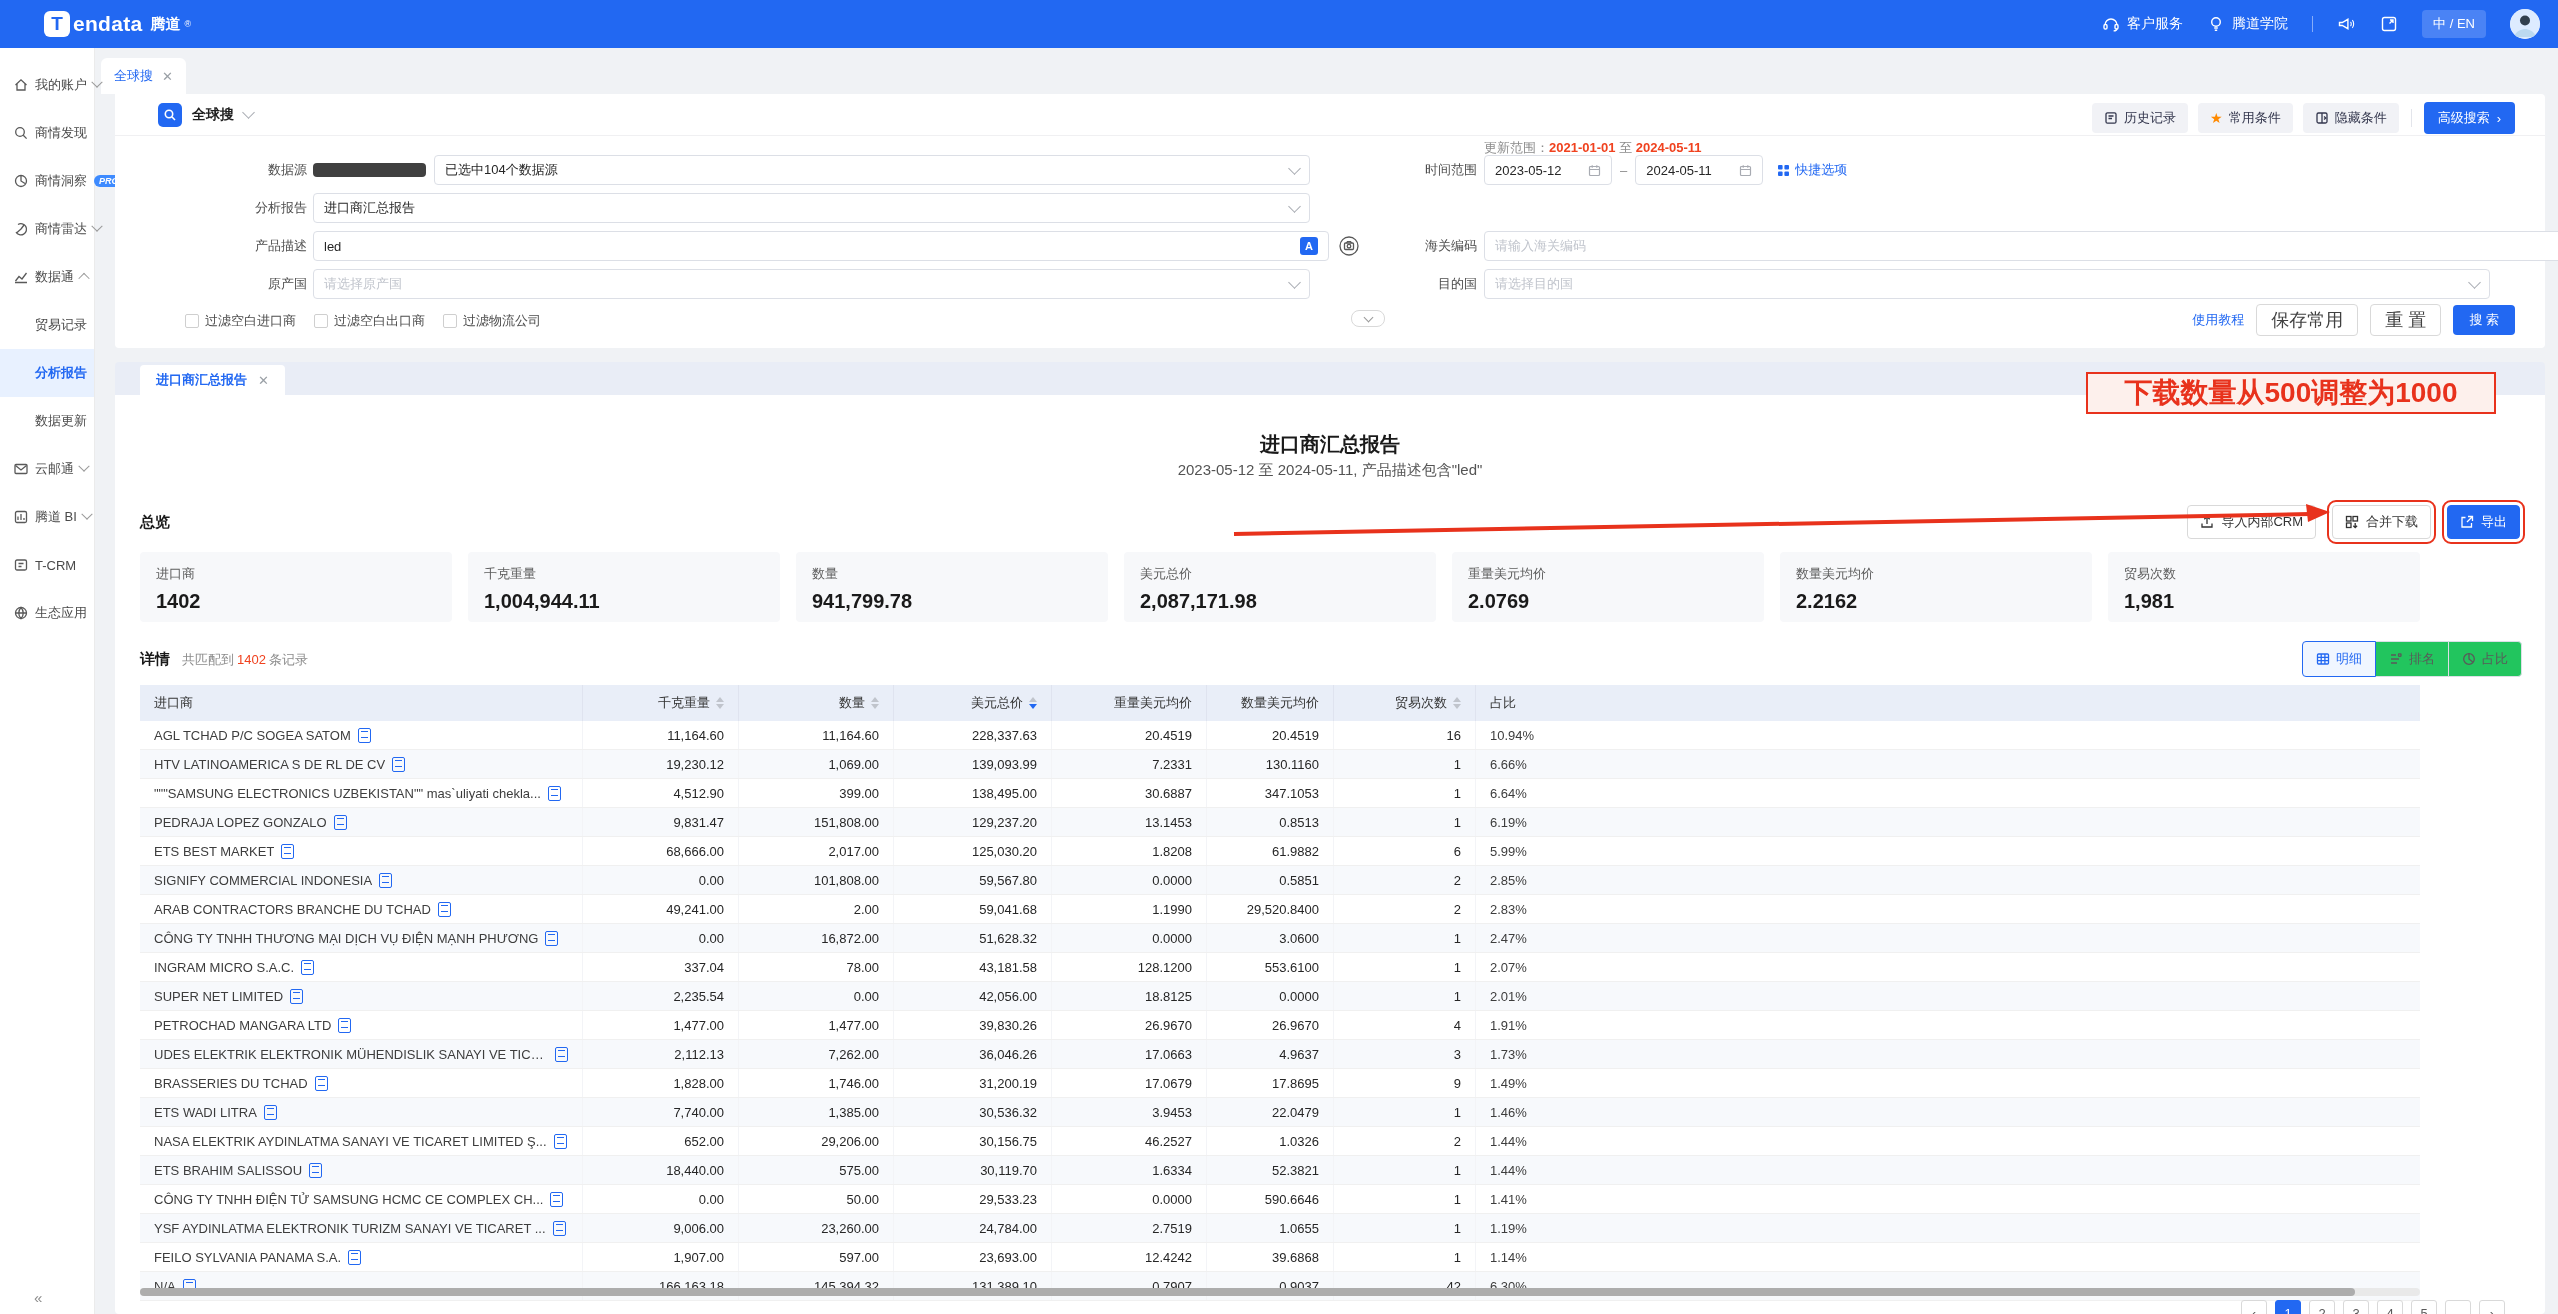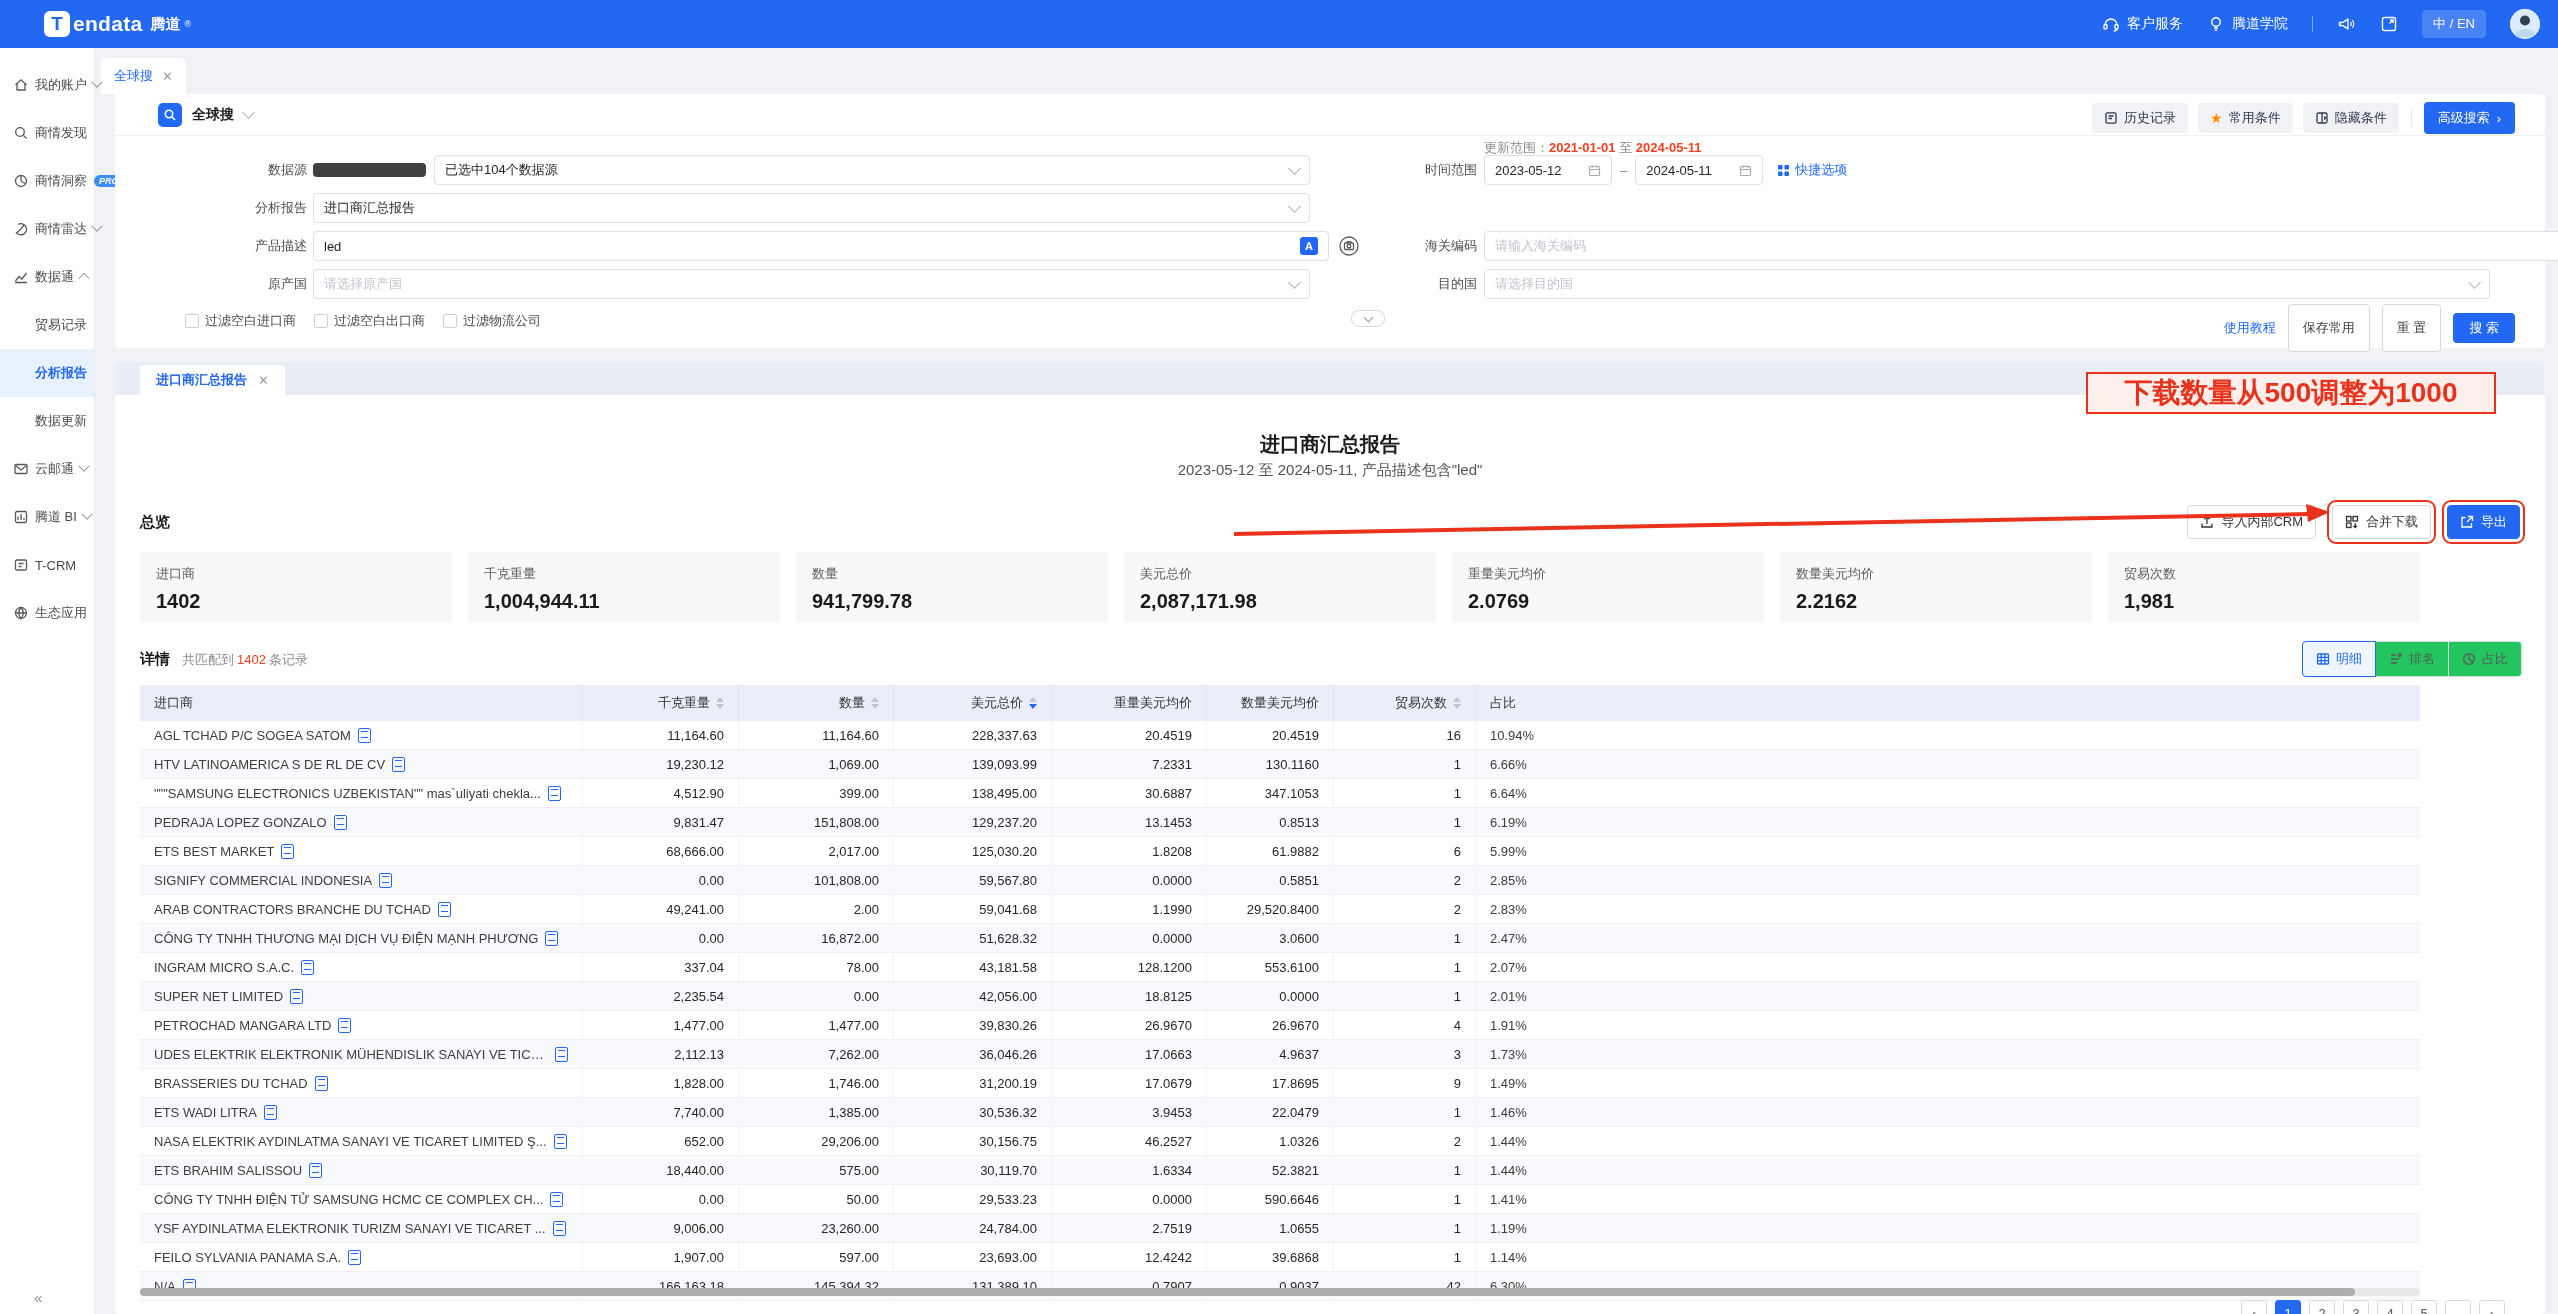--- a/index.html
+++ b/index.html
@@ -61,21 +61,21 @@
   .update-range b{color:#F0421F;font-weight:bold}
   .dash{color:#8C8C8C;margin:0 8px}
   .quick{display:flex;align-items:center;gap:5px;color:#2268F2;margin-left:14px;cursor:pointer}
   .cbrow{position:absolute;left:70px;top:218px;display:flex;gap:18px}
   .cb{display:flex;align-items:center;gap:6px;color:#4D4D4D;cursor:pointer}
   .cbbox{width:14px;height:14px;border:1px solid #CFCFCF;border-radius:2px;background:#fff;box-sizing:border-box}
   .collapse-pill{position:absolute;left:1236px;top:216px;width:32px;height:15px;border:1px solid #D9D9D9;border-radius:8px;display:flex;align-items:center;justify-content:center;cursor:pointer;background:#fff}
   .collapse-pill i{width:6px;height:6px;border-right:1.3px solid #9A9A9A;border-bottom:1.3px solid #9A9A9A;transform:rotate(45deg);margin-top:-3px}
   .panel-actions{position:absolute;right:30px;top:210px;display:flex;align-items:center;gap:12px}
   .link{color:#2268F2;cursor:pointer}
-  .btn-plain{height:30px;padding:8px 14px;border:1px solid #D9D9D9;border-radius:4px;color:#404040;background:#fff;font-size:13px;display:flex;align-items:center;cursor:pointer}
+  .btn-plain{height:30px;padding:0 14px;border:1px solid #D9D9D9;border-radius:4px;color:#404040;background:#fff;font-size:18px;display:flex;align-items:center;cursor:pointer}
   .btn-primary{height:30px;padding:0 16px;border-radius:4px;background:#2268F2;color:#fff;border:none;font-size:13px;display:flex;align-items:center;cursor:pointer}
   .in-icon{width:18px;height:18px;border-radius:3px;background:#2268F2;color:#fff;font-size:11px;font-weight:bold;display:flex;align-items:center;justify-content:center;flex:none;cursor:pointer}
   .cam-icon{width:22px;height:22px;margin-left:9px;color:#595959;cursor:pointer;flex:none}
   
   .report-strip{margin-top:14px;height:33px;background:#E9EDF6;border-radius:4px 4px 0 0;display:flex;align-items:flex-end;padding-left:25px}
   .report-tab{height:30px;background:#fff;border-radius:4px 4px 0 0;display:flex;align-items:center;gap:11px;padding:0 16px;color:#2268F2;font-size:13px;font-weight:bold;cursor:pointer}
   .report-body{background:#fff;flex:1;position:relative;overflow:hidden;border-radius:0 0 4px 4px}
   .rpt-title{position:absolute;top:36px;left:0;right:0;text-align:center;font-size:20px;font-weight:bold;color:#1A1A1A}
   .rpt-subtitle{position:absolute;top:66px;left:0;right:0;text-align:center;font-size:15px;color:#545454}
   .sec-label{font-size:15px;font-weight:bold;color:#1A1A1A}

